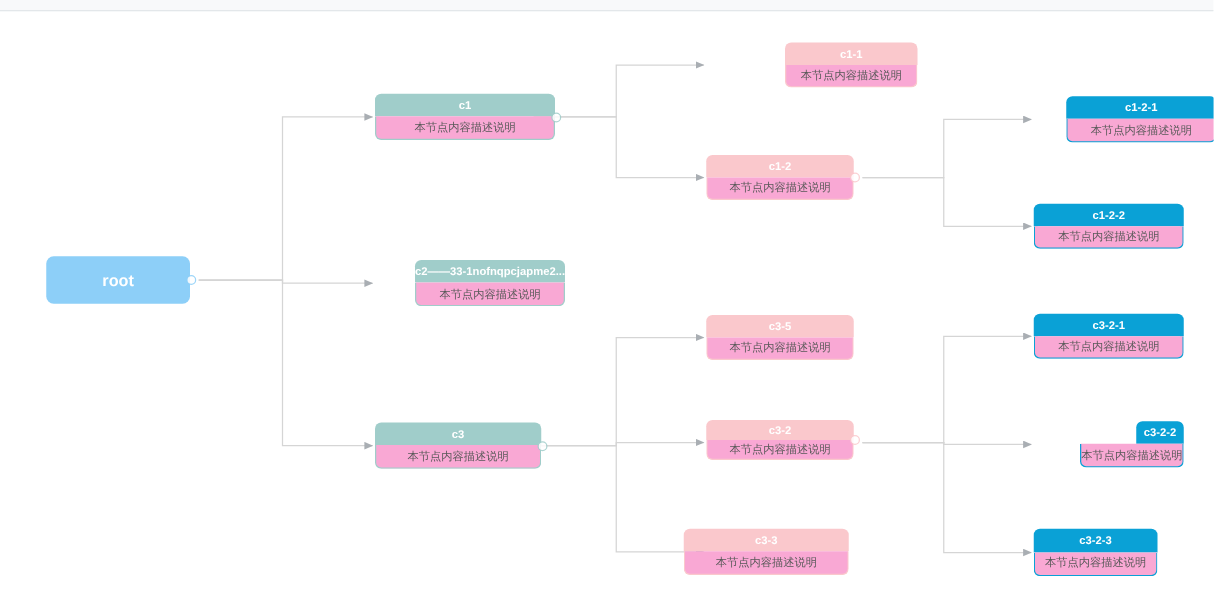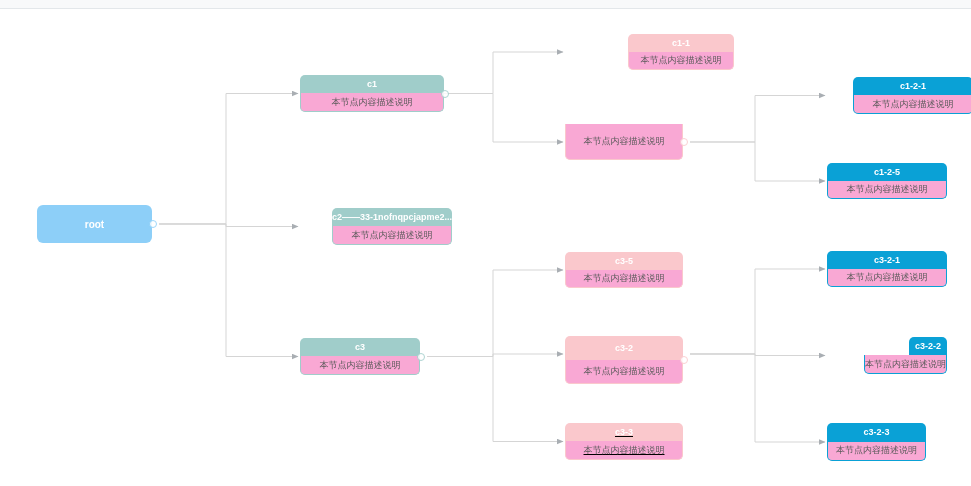--- a/index.html
+++ b/index.html
@@ -61,21 +61,21 @@
     color: #595959;
     font-size: 9px;
     display: flex;
     align-items: center;
     justify-content: center;
     white-space: nowrap;
     overflow: hidden;
   }
   .node.solo .node-header {
     border-radius: 6px;
-    font-size: 10px;
+    font-size: 13px;
   }
   .port {
     position: absolute;
     right: -5px;
     top: 50%;
     margin-top: -4px;
     width: 8px; height: 8px;
     box-sizing: border-box;
     background: #ffffff;
     border: 1.5px solid var(--c);
@@ -118,56 +118,57 @@
     <div class="node" style="left: 300px; top: 75px; width: 144px; height: 37px; --c: #A0CDCA;">
     <div class="node-header">c1</div>
     <div class="node-body">本节点内容描述说明</div>
     <span class="port"></span>
   </div>
     <div class="node" style="left: 300px; top: 208px; width: 120px; height: 37px; margin-left: 32px; --c: #A0CDCA;">
     <div class="node-header">c2——33-1nofnqpcjapme2...</div>
     <div class="node-body">本节点内容描述说明</div>
 
   </div>
-    <div class="node" style="left: 300px; top: 338px; width: 120px; height: 37px; --c: #A0CDCA;">
+    <div class="node" style="left: 300px; top: 338px; width: 133px; height: 37px; --c: #A0CDCA;">
     <div class="node-header">c3</div>
     <div class="node-body">本节点内容描述说明</div>
     <span class="port"></span>
   </div>
     <div class="node" style="left: 595px; top: 34px; width: 106px; height: 36px; margin-left: 33px; --c: #FAC8CC;">
     <div class="node-header">c1-1</div>
     <div class="node-body">本节点内容描述说明</div>
 
   </div>
     <div class="node" style="left: 565px; top: 124px; width: 118px; height: 36px; --c: #FAC8CC;">
+    <div class="node-header">c1-2</div>
     <div class="node-body">本节点内容描述说明</div>
     <span class="port"></span>
   </div>
     <div class="node" style="left: 565px; top: 252px; width: 118px; height: 36px; --c: #FAC8CC;">
     <div class="node-header">c3-5</div>
     <div class="node-body">本节点内容描述说明</div>
 
   </div>
-    <div class="node" style="left: 565px; top: 336px; width: 118px; height: 48px; text-align: right; --c: #FAC8CC;">
+    <div class="node" style="left: 565px; top: 336px; width: 118px; height: 32px; text-align: right; --c: #FAC8CC;">
     <div class="node-header">c3-2</div>
     <div class="node-body">本节点内容描述说明</div>
     <span class="port"></span>
   </div>
-    <div class="node" style="left: 565px; top: 423px; width: 118px; height: 37px; text-decoration: underline; --c: #FAC8CC;">
+    <div class="node" style="left: 547px; top: 423px; width: 132px; height: 37px; --c: #FAC8CC;">
     <div class="node-header">c3-3</div>
     <div class="node-body">本节点内容描述说明</div>
 
   </div>
     <div class="node" style="left: 853px; top: 77px; width: 120px; height: 37px; --c: #0AA1D6;">
     <div class="node-header">c1-2-1</div>
     <div class="node-body">本节点内容描述说明</div>
 
   </div>
     <div class="node" style="left: 827px; top: 163px; width: 120px; height: 36px; --c: #0AA1D6;">
-    <div class="node-header">c1-2-5</div>
+    <div class="node-header">c1-2-2</div>
     <div class="node-body">本节点内容描述说明</div>
 
   </div>
     <div class="node" style="left: 827px; top: 251px; width: 120px; height: 36px; --c: #0AA1D6;">
     <div class="node-header">c3-2-1</div>
     <div class="node-body">本节点内容描述说明</div>
 
   </div>
     <div class="node" style="left: 827px; top: 337px; width: 120px; height: 37px; align-items: flex-end; --c: #0AA1D6;">
     <div class="node-header">c3-2-2</div>

